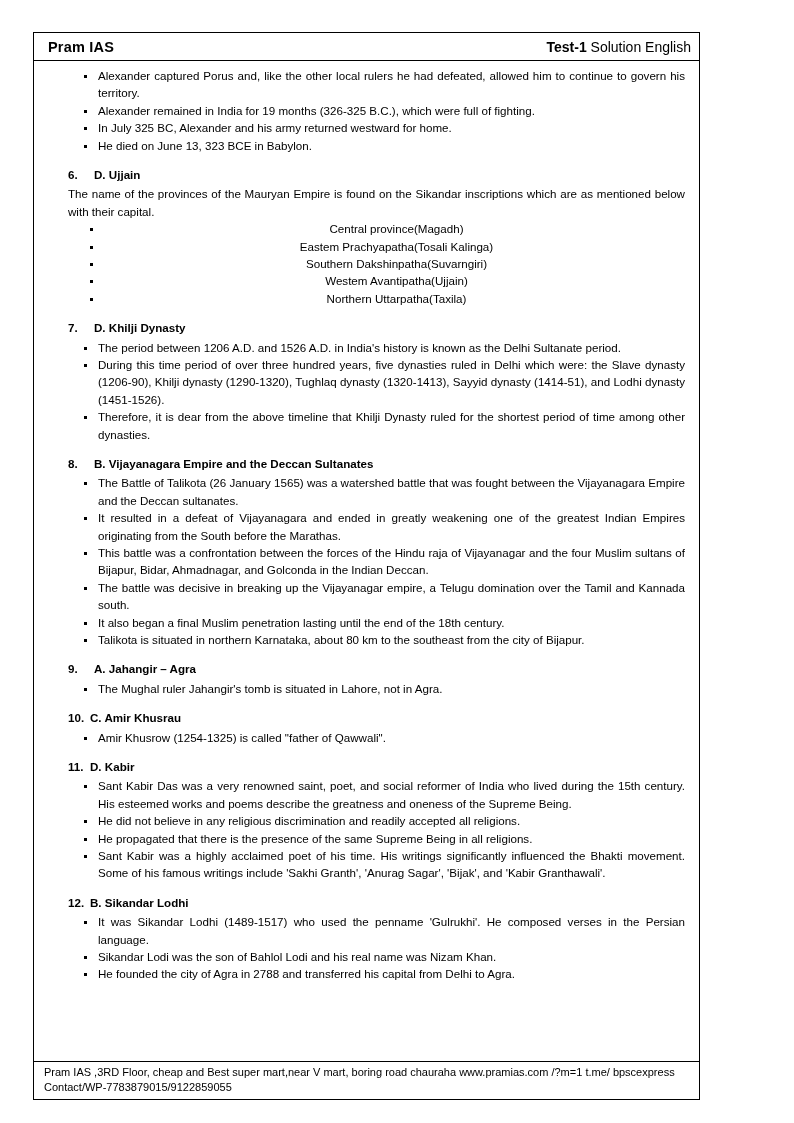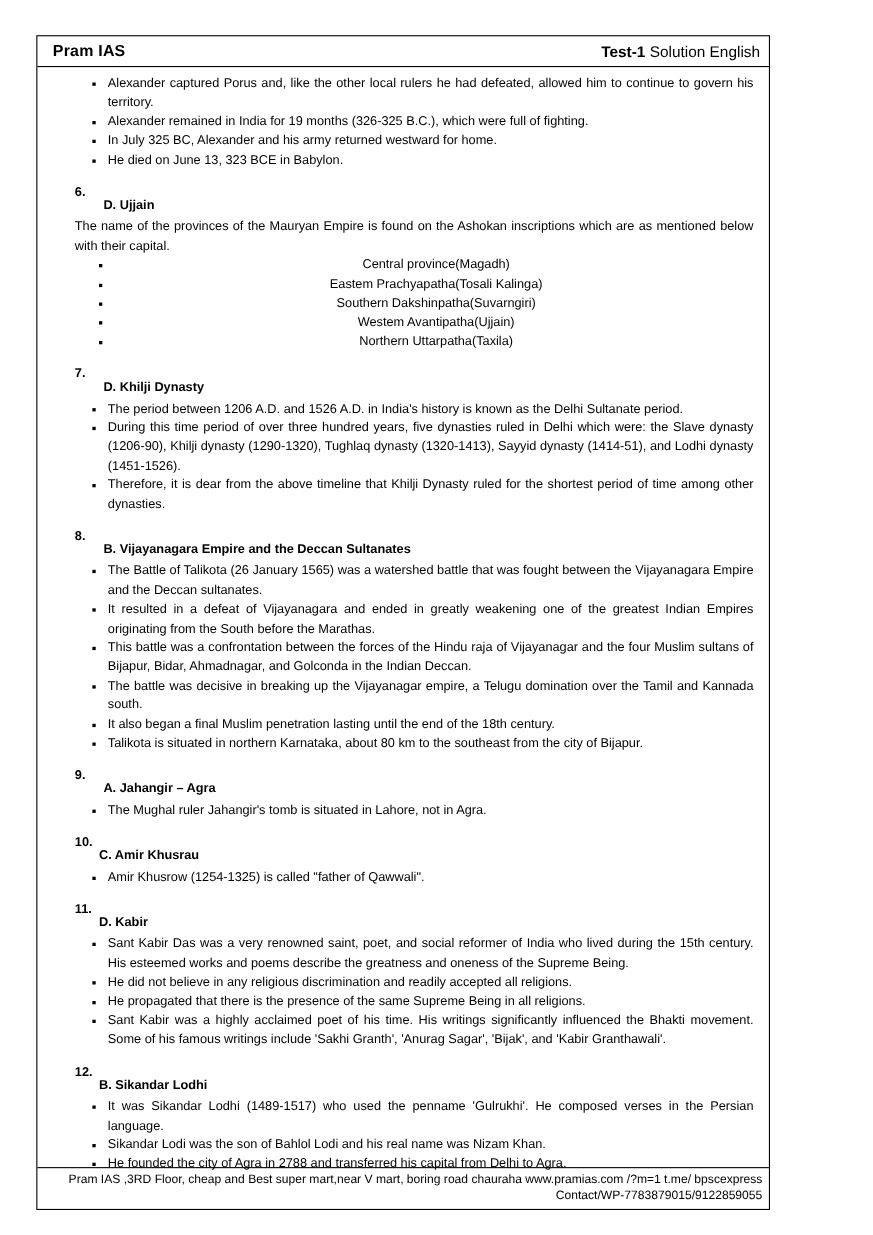--- a/index.html
+++ b/index.html
@@ -74,21 +74,20 @@
   }
   .sec-heading .num {
     position: absolute;
     left: 22px;
     width: 26px;
     display: inline-block;
   }
   .sec-heading .htext {
     display: inline-block;
     padding-left: 26px;
-    margin-top: 12px;
   }
   .sec-heading.tight .htext {
     padding-left: 22px;
   }
 
   .para {
     font-size: 11.6px;
     line-height: 1.5;
     text-align: justify;
     margin: 0 2px 0 22px;
@@ -134,21 +133,20 @@
     right: 0;
     bottom: 0;
     border-top: 1.5px solid #000000;
     padding: 3px 6px 3px 10px;
     box-sizing: border-box;
     font-size: 11px;
     line-height: 1.42;
   }
   .footer-line {
     white-space: nowrap;
-    text-align: right;
   }
 </style>
 </head>
 <body>
 
 <div class="page-frame">
 
   <div class="doc-header">
     <div class="brand">Pram IAS</div>
     <div class="header-right"><span>Test-1</span><span class="light"> Solution English</span></div>
@@ -158,21 +156,21 @@
 
     <ul class="bullets">
       <li>Alexander captured Porus and, like the other local rulers he had defeated, allowed him to continue to govern his territory.</li>
       <li>Alexander remained in India for 19 months (326-325 B.C.), which were full of fighting.</li>
       <li>In July 325 BC, Alexander and his army returned westward for home.</li>
       <li>He died on June 13, 323 BCE in Babylon.</li>
     </ul>
 
     <div class="section">
       <div class="sec-heading"><span class="num">6.</span><span class="htext">D. Ujjain</span></div>
-      <div class="para">The name of the provinces of the Mauryan Empire is found on the Ashokan inscriptions which are as mentioned below with their capital.</div>
+      <div class="para">The name of the provinces of the Mauryan Empire is found on the Sikandar inscriptions which are as mentioned below with their capital.</div>
       <ul class="bullets indented">
         <li class="nojustify">Central province(Magadh)</li>
         <li class="nojustify">Eastem Prachyapatha(Tosali Kalinga)</li>
         <li class="nojustify">Southern Dakshinpatha(Suvarngiri)</li>
         <li class="nojustify">Westem Avantipatha(Ujjain)</li>
         <li class="nojustify">Northern Uttarpatha(Taxila)</li>
       </ul>
     </div>
 
     <div class="section">

